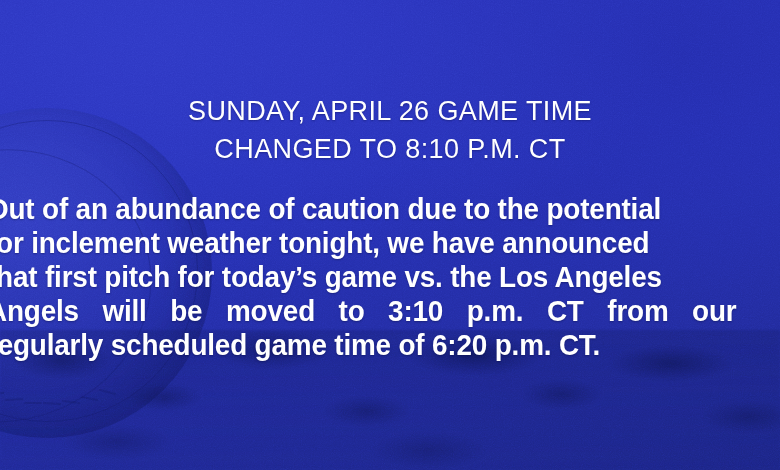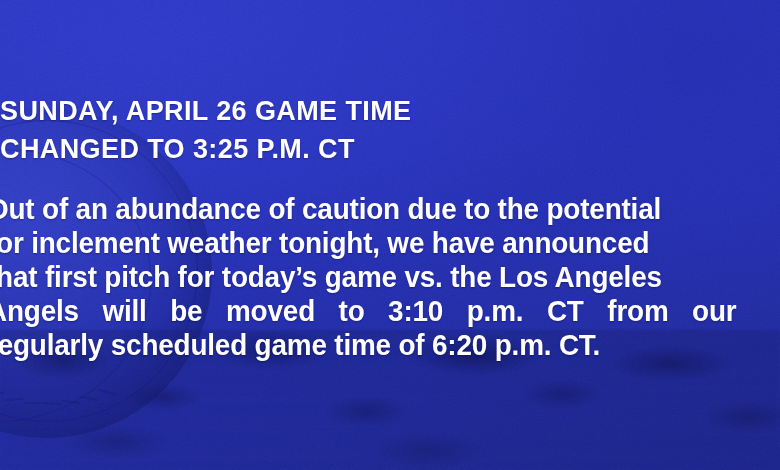--- a/index.html
+++ b/index.html
@@ -110,24 +110,24 @@
   .content {
     position: absolute;
     inset: 0;
   }
 
   .headline {
     position: absolute;
     left: 0;
     right: 0;
     top: 92px;
-    text-align: left;
+    text-align: center;
     color: #ffffff;
     font-size: 27px;
-    font-weight: 700;
+    font-weight: 400;
     letter-spacing: 0.4px;
     line-height: 38px;
     text-shadow: 0 1px 2px rgba(8,12,60,0.35);
   }
   .headline .hl-line { display: block; white-space: nowrap; }
 
   
   .body-copy {
     position: absolute;
     left: -13px;
@@ -196,21 +196,21 @@
       <feTurbulence type="fractalNoise" baseFrequency="0.9" numOctaves="3" stitchTiles="stitch"></feTurbulence>
       <feColorMatrix type="saturate" values="0"></feColorMatrix>
     </filter>
     <rect width="780" height="470" filter="url(#grainFilter)"></rect>
   </svg>
 
   <div class="content">
 
     <div class="headline">
       <span class="hl-line">SUNDAY, APRIL 26 GAME TIME</span>
-      <span class="hl-line">CHANGED TO 3:25 P.M. CT</span>
+      <span class="hl-line">CHANGED TO 8:10 P.M. CT</span>
     </div>
 
     <div class="body-copy">
       <div class="bd-line">
         <span>Out of an abundance of caution due to the potential</span>
       </div>
       <div class="bd-line">
         <span>for inclement weather tonight, we have announced</span>
       </div>
       <div class="bd-line">

